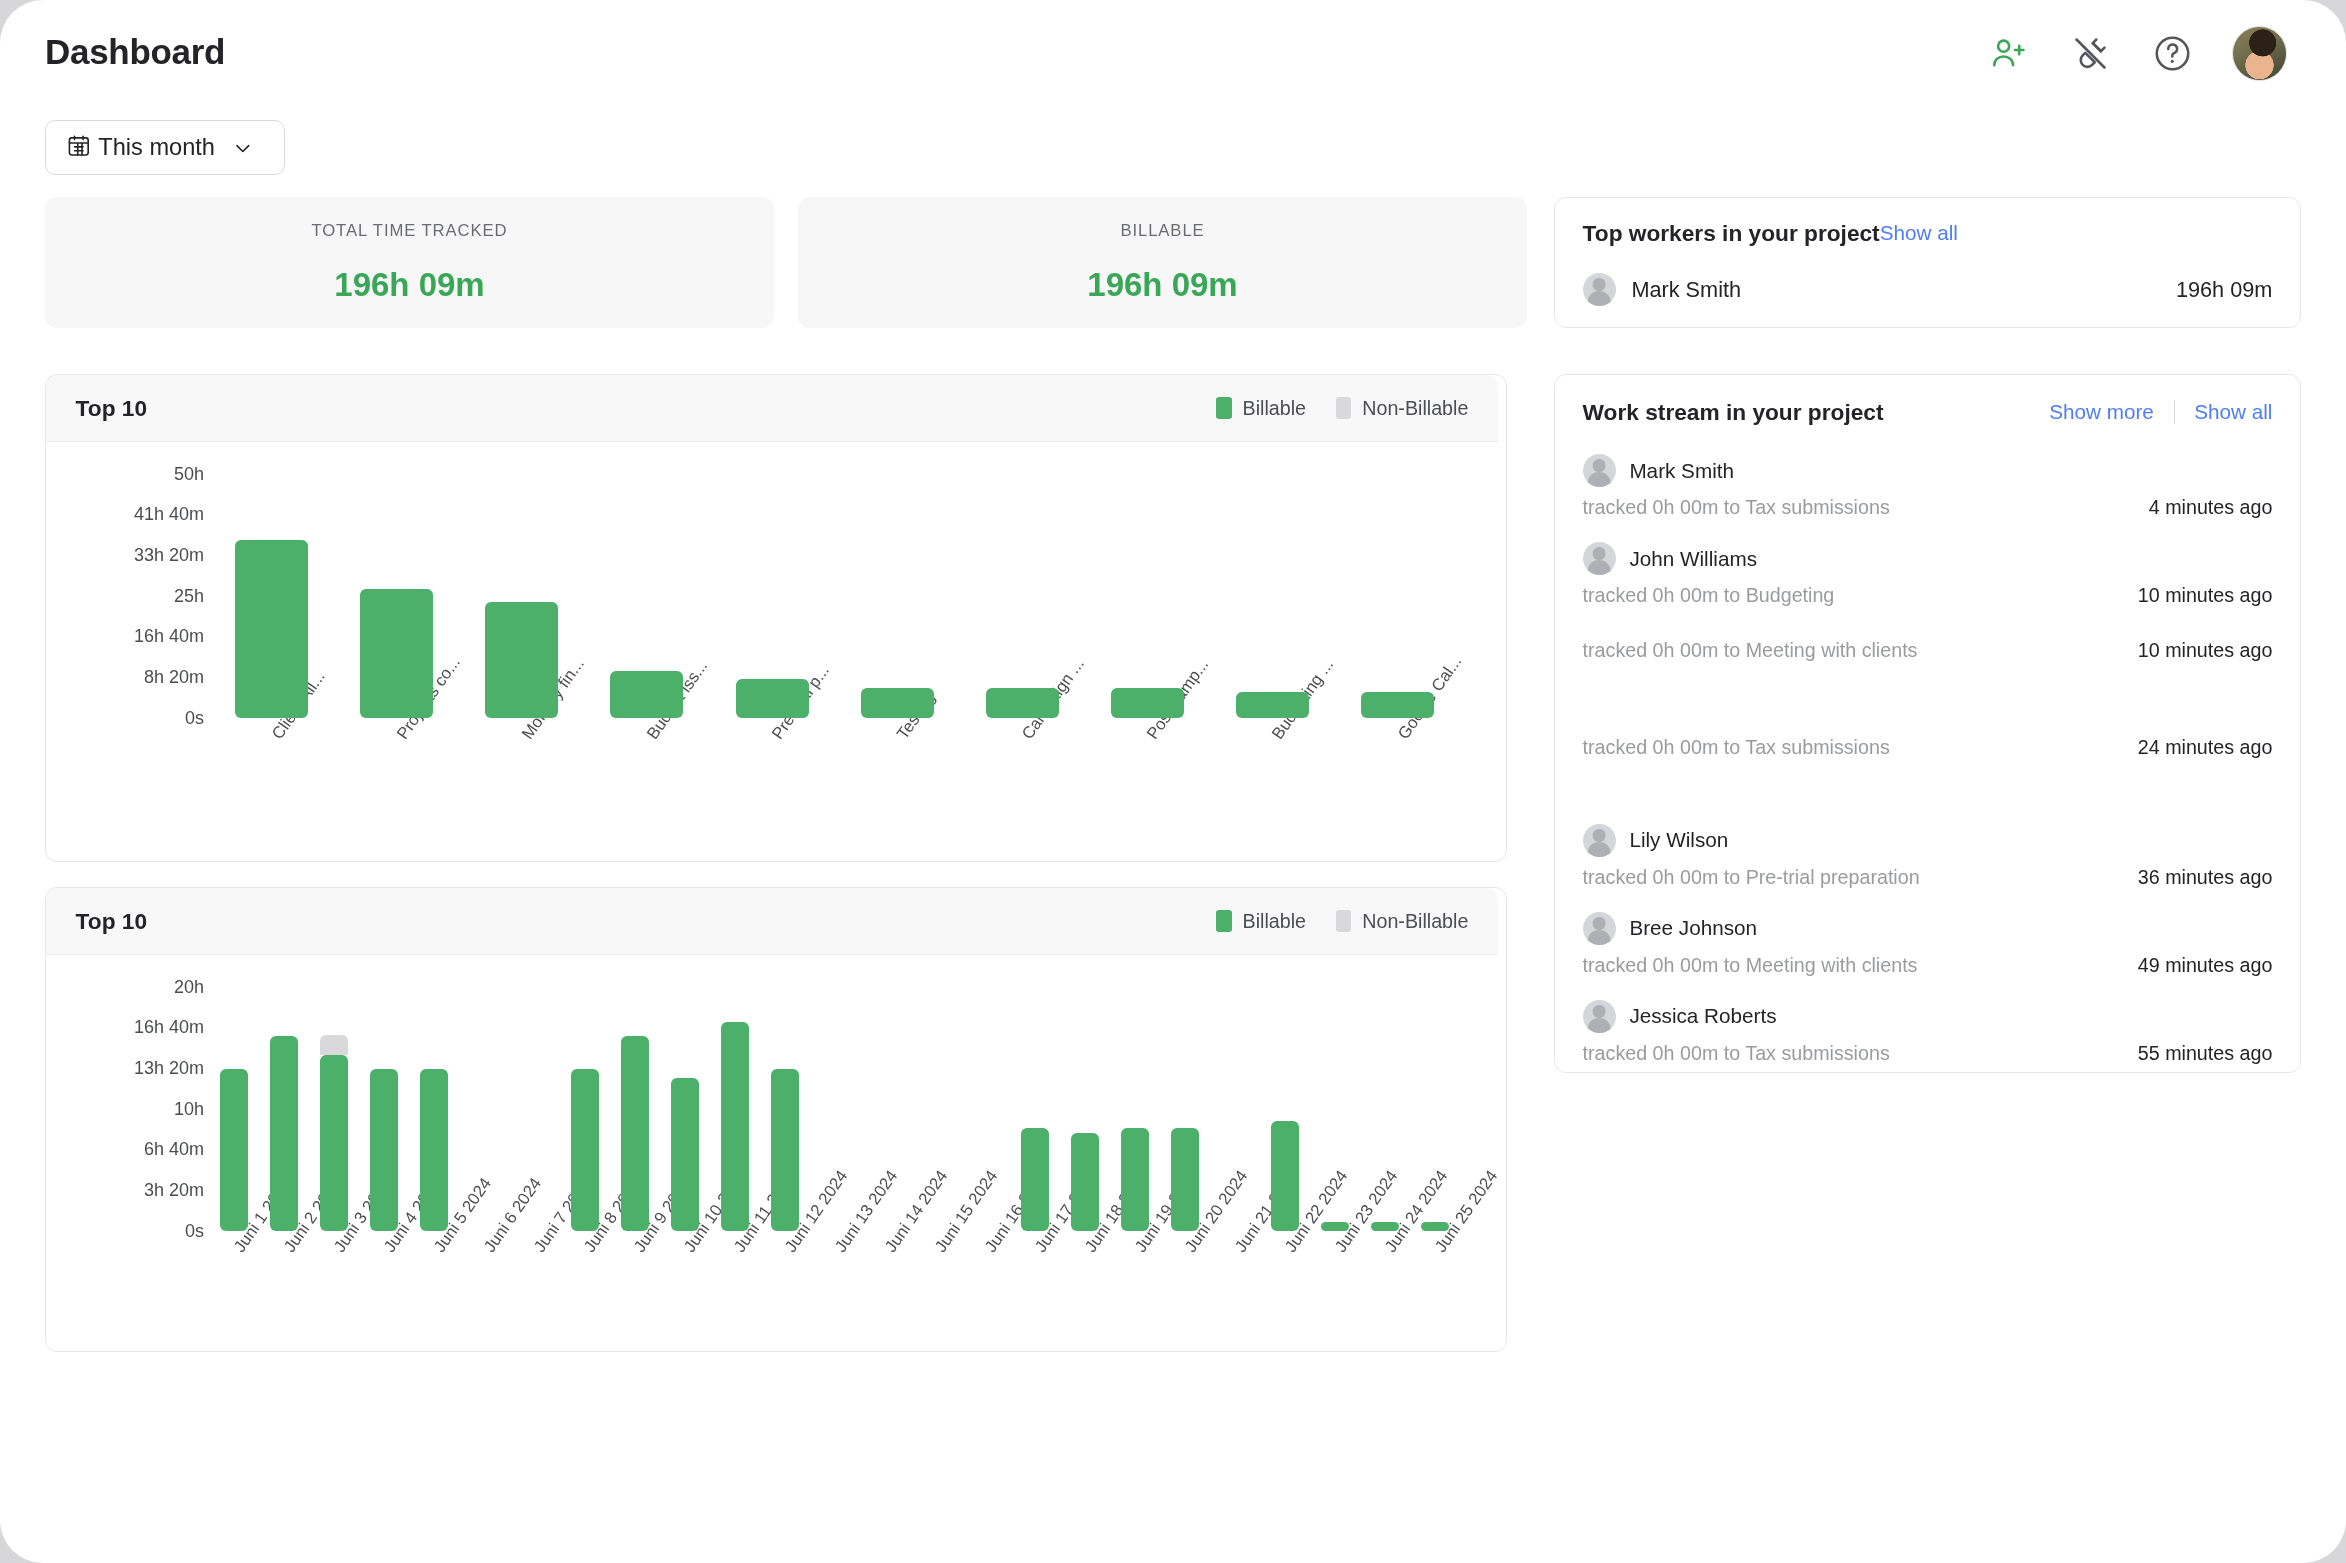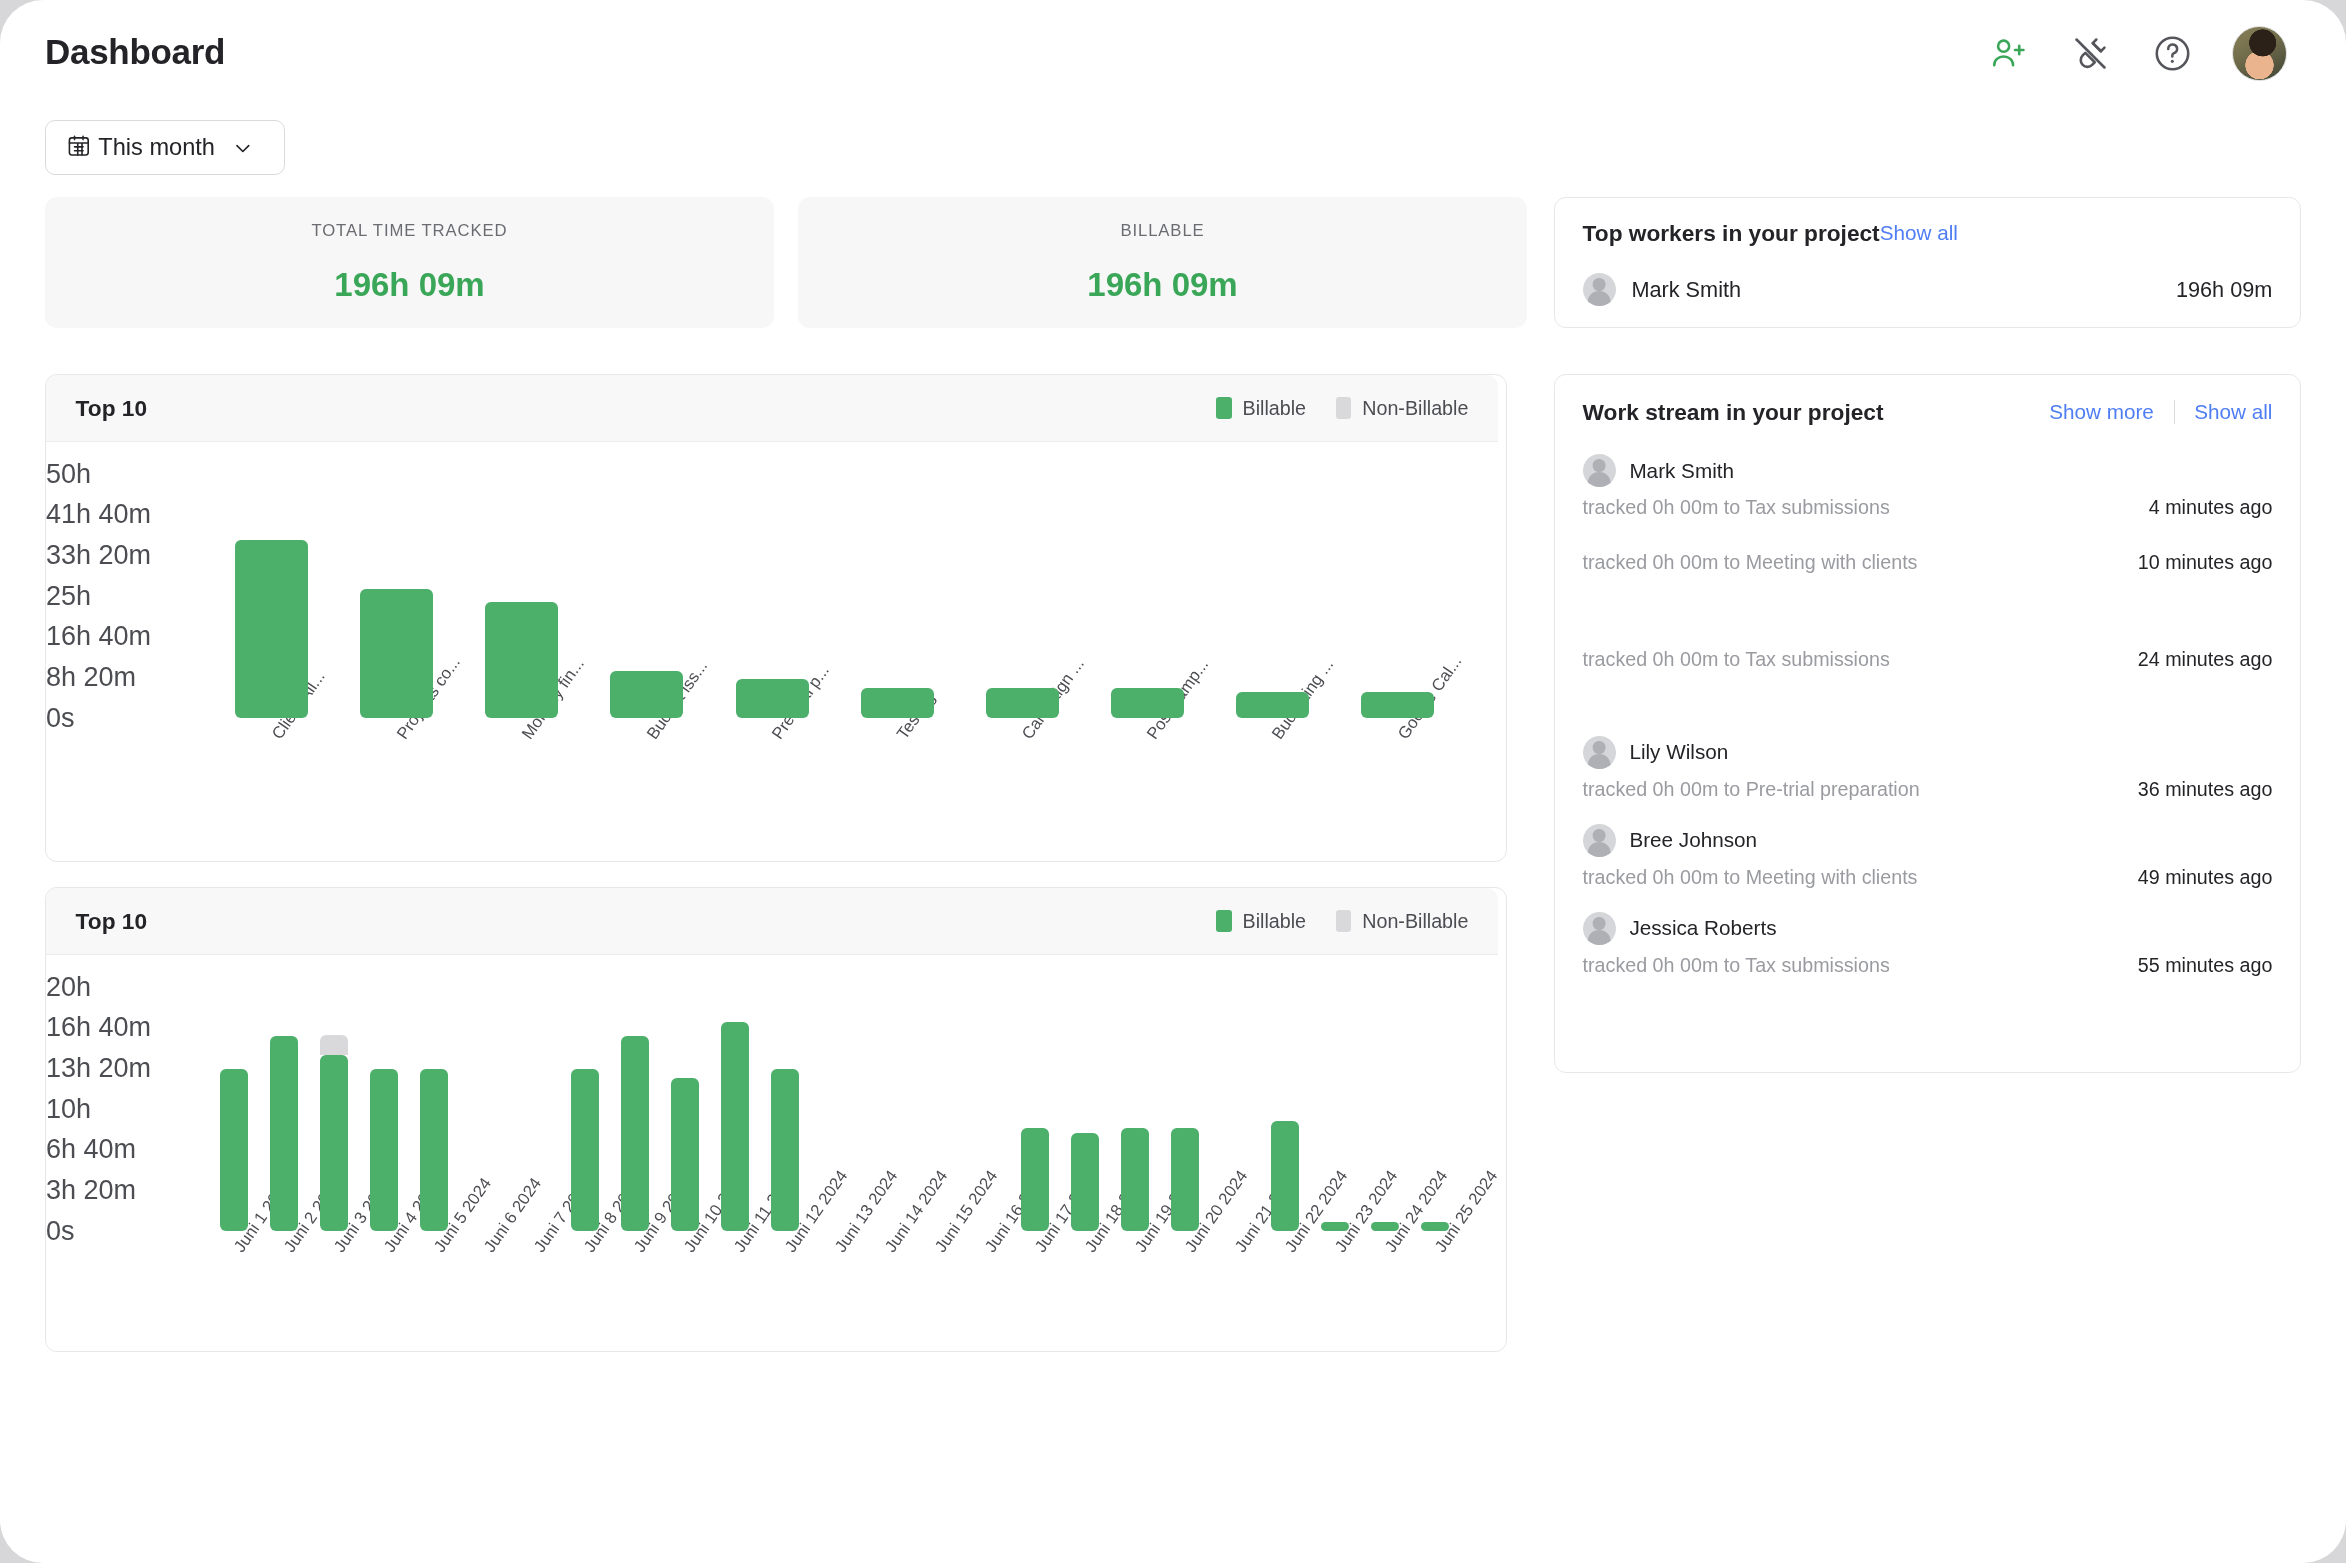--- a/index.html
+++ b/index.html
@@ -132,22 +132,22 @@
   }
   .chart-title { font-size: 22.7px; font-weight: 700; color: #242428; }
   .legend { margin-left: auto; display: flex; align-items: center; gap: 29.6px; }
   .legend-item { display: flex; align-items: center; gap: 10.8px; }
   .legend-swatch { width: 15.8px; height: 21.7px; border-radius: 3px; }
   .legend-label { font-size: 19.7px; color: #4c4d52; }
 
   .plot { position: absolute; left: 0; top: 67px; right: 0; bottom: 0; }
   .ylabels { position: absolute; left: 0; top: 0; width: 158px; height: 100%; }
   .ytick {
-    position: absolute; right: 0; width: 158px; text-align: left;
-    font-size: 27px; color: #4c4d52; transform: translateY(-50%);
+    position: absolute; right: 0; width: 158px; text-align: right;
+    font-size: 18px; color: #4c4d52; transform: translateY(-50%);
     white-space: nowrap;
   }
   .bars { position: absolute; }
   .bar-group { position: absolute; bottom: 0; }
   .seg { position: absolute; left: 0; width: 100%; }
   .seg-billable { background: #4caf6a; border-radius: 5.9px; }
   .seg-nonbillable { background: #d9d9db; border-radius: 5.9px 5.9px 0 0; }
   .xlabel {
     position: absolute;
     font-size: 16.7px; color: #4c4d52;
@@ -241,20 +241,30 @@
           <div class="ws-row1">
             <span class="av"></span>
             <span class="ws-name">Mark Smith</span>
           </div>
           <div class="ws-row2">
             <span class="ws-desc">tracked 0h 00m to Tax submissions</span>
             <span class="ws-ago">4 minutes ago</span>
           </div>
         </div>
         <div class="ws-item">
+          <div class="ws-row1">
+            <span class="av"></span>
+            <span class="ws-name">John Williams</span>
+          </div>
+          <div class="ws-row2">
+            <span class="ws-desc">tracked 0h 00m to Budgeting</span>
+            <span class="ws-ago">10 minutes ago</span>
+          </div>
+        </div>
+        <div class="ws-item">
           <div class="ws-row2">
             <span class="ws-desc">tracked 0h 00m to Meeting with clients</span>
             <span class="ws-ago">10 minutes ago</span>
           </div>
         </div>
         <div class="ws-item">
           <div class="ws-row2">
             <span class="ws-desc">tracked 0h 00m to Tax submissions</span>
             <span class="ws-ago">24 minutes ago</span>
           </div>

